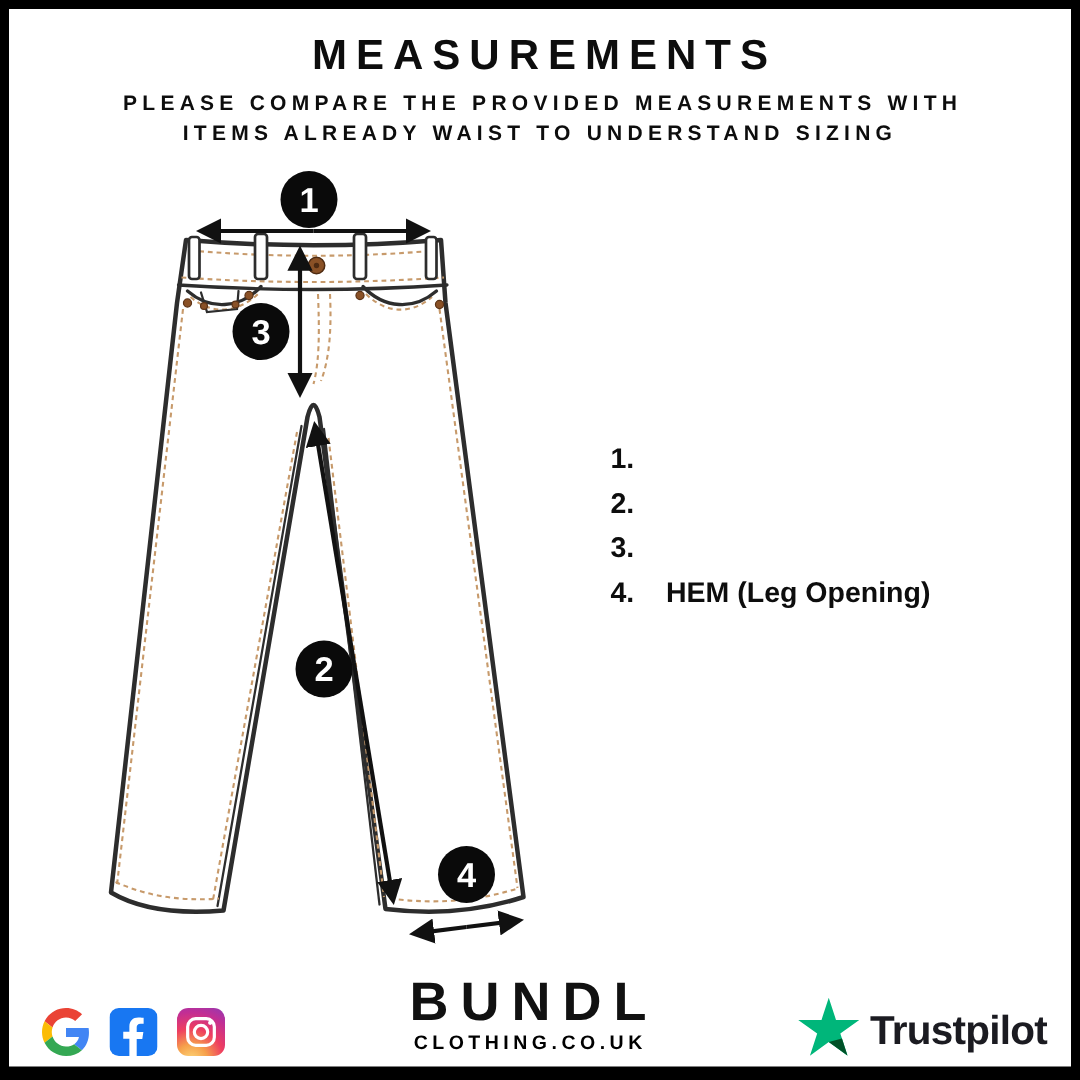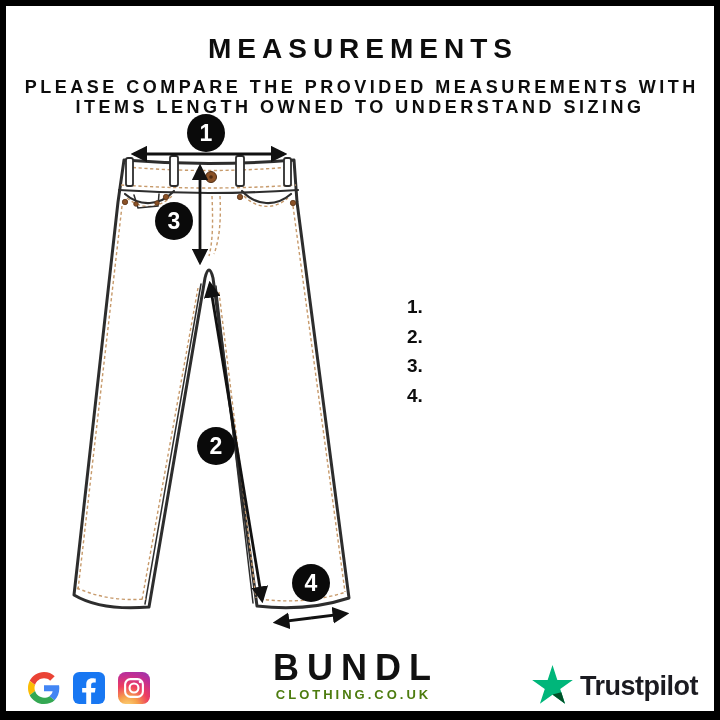--- a/index.html
+++ b/index.html
@@ -10,28 +10,28 @@
     border-bottom-width:9px;
     position:relative;
     overflow:hidden;
     font-family:"Liberation Sans", sans-serif;
     color:#0d0d0d;
   }
 
   
   .header { text-align:center; }
   .title {
-    margin:12px; padding-top:15px;
+    margin:0; padding-top:15px;
     font-size:28px; font-weight:bold;
     letter-spacing:6px; text-indent:6px;
     line-height:32px;
   }
   .subtitle {
     margin:5px 0 0;
-    font-size:18px; font-weight:bold;
+    font-size:14px; font-weight:bold;
     letter-spacing:3.5px; text-indent:3.5px;
     line-height:20px;
   }
 
   
   .jeans { position:absolute; left:0px; top:100px; width:390px; height:540px; }
   .sil   { fill:#fff; stroke:#2d2d2d; stroke-width:3; stroke-linejoin:round; }
   .ln    { fill:none; stroke:#2d2d2d; stroke-width:2.2; stroke-linecap:round; }
   .thin  { stroke-width:1.5; }
   .stitch path { fill:none; stroke:#c79a6b; stroke-width:1.4; stroke-dasharray:3.2 2.6; }
@@ -53,34 +53,34 @@
   .social svg { display:block; }
 
   .brand { position:absolute; left:0; right:16px; top:644px; text-align:center; }
   .brand-name {
     font-size:36px; font-weight:bold; line-height:36px;
     letter-spacing:8px; text-indent:8px; color:#111;
   }
   .brand-domain {
     margin-top:2px;
     font-size:13px; font-weight:bold; line-height:13px;
-    letter-spacing:3px; text-indent:3px; color:#4d7c0f;text-align:center;
+    letter-spacing:3px; text-indent:3px; color:#000000;text-align:center;
   }
 
   .trustpilot { position:absolute; right:16px; top:659px; display:flex; align-items:center; gap:7px; }
   .trustpilot-label { font-size:27px; font-weight:bold; color:#1b1b21; letter-spacing:-0.5px; }
 </style>
 </head>
 <body>
 
 <div class="header">
   <h1 class="title">MEASUREMENTS</h1>
   <p class="subtitle">
     <span>PLEASE COMPARE THE PROVIDED MEASUREMENTS WITH</span><br>
-    <span>ITEMS LENGTH OWNED TO UNDERSTAND SIZING</span>
+    <span>ITEMS ALREADY WAIST TO UNDERSTAND SIZING</span>
   </p>
 </div>
 
 <svg class="jeans" viewBox="0 0 390 540" aria-hidden="true">
   <defs>
     <marker id="ah" viewBox="0 0 10 10" refX="8" refY="5" markerWidth="6" markerHeight="6" orient="auto">
       <path d="M0 0 L10 5 L0 10 z" fill="#111"></path>
     </marker>
   </defs>
 
@@ -169,20 +169,21 @@
     <span class="legend-num">1.</span>
   </li>
   <li class="legend-item">
     <span class="legend-num">2.</span>
   </li>
   <li class="legend-item">
     <span class="legend-num">3.</span>
   </li>
   <li class="legend-item">
     <span class="legend-num">4.</span>
+    <span class="legend-lbl">HEM (Leg Opening)</span>
   </li>
 </ol>
 
 <div class="social">
   <span>
     <svg width="32" height="32" viewBox="0 0 48 48">
       <path fill="#EA4335" d="M24 9.5c3.54 0 6.71 1.22 9.21 3.6l6.85-6.85C35.9 2.38 30.47 0 24 0 14.62 0 6.51 5.38 2.56 13.22l7.98 6.19C12.43 13.72 17.74 9.5 24 9.5z"></path>
       <path fill="#4285F4" d="M46.98 24.55c0-1.57-.15-3.09-.38-4.55H24v9.02h12.94c-.58 2.96-2.26 5.48-4.78 7.18l7.73 6c4.51-4.18 7.09-10.36 7.09-17.65z"></path>
       <path fill="#FBBC05" d="M10.53 28.59c-.48-1.45-.76-2.99-.76-4.59s.27-3.14.76-4.59l-7.98-6.19C.92 16.46 0 20.12 0 24c0 3.88.92 7.54 2.56 10.78l7.97-6.19z"></path>
       <path fill="#34A853" d="M24 48c6.48 0 11.93-2.13 15.89-5.81l-7.73-6c-2.15 1.45-4.92 2.3-8.16 2.3-6.26 0-11.57-4.22-13.47-9.91l-7.98 6.19C6.51 42.62 14.62 48 24 48z"></path>

